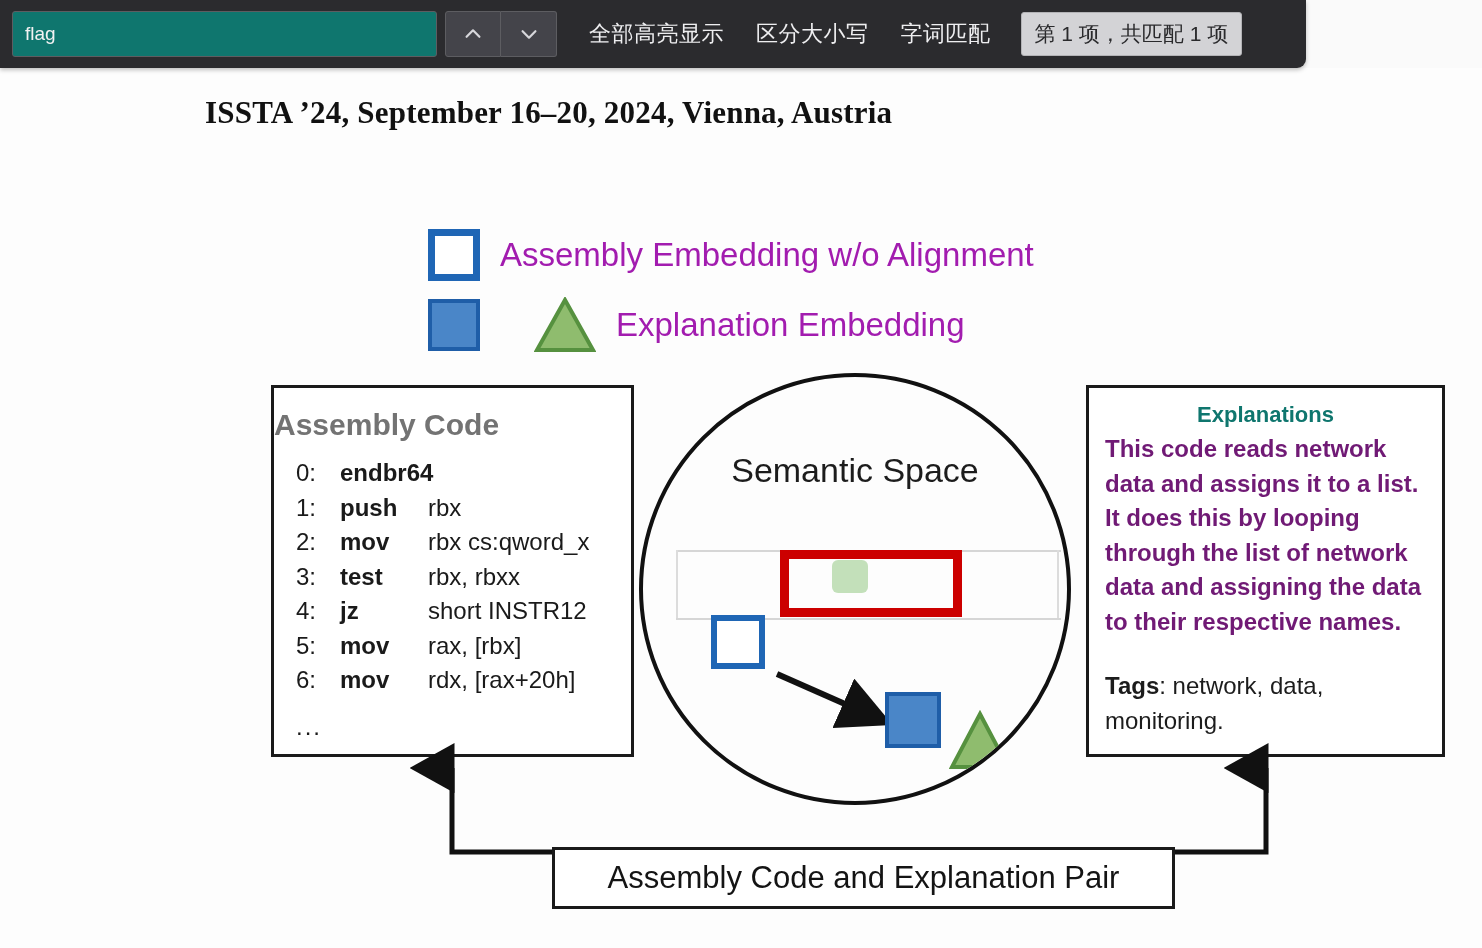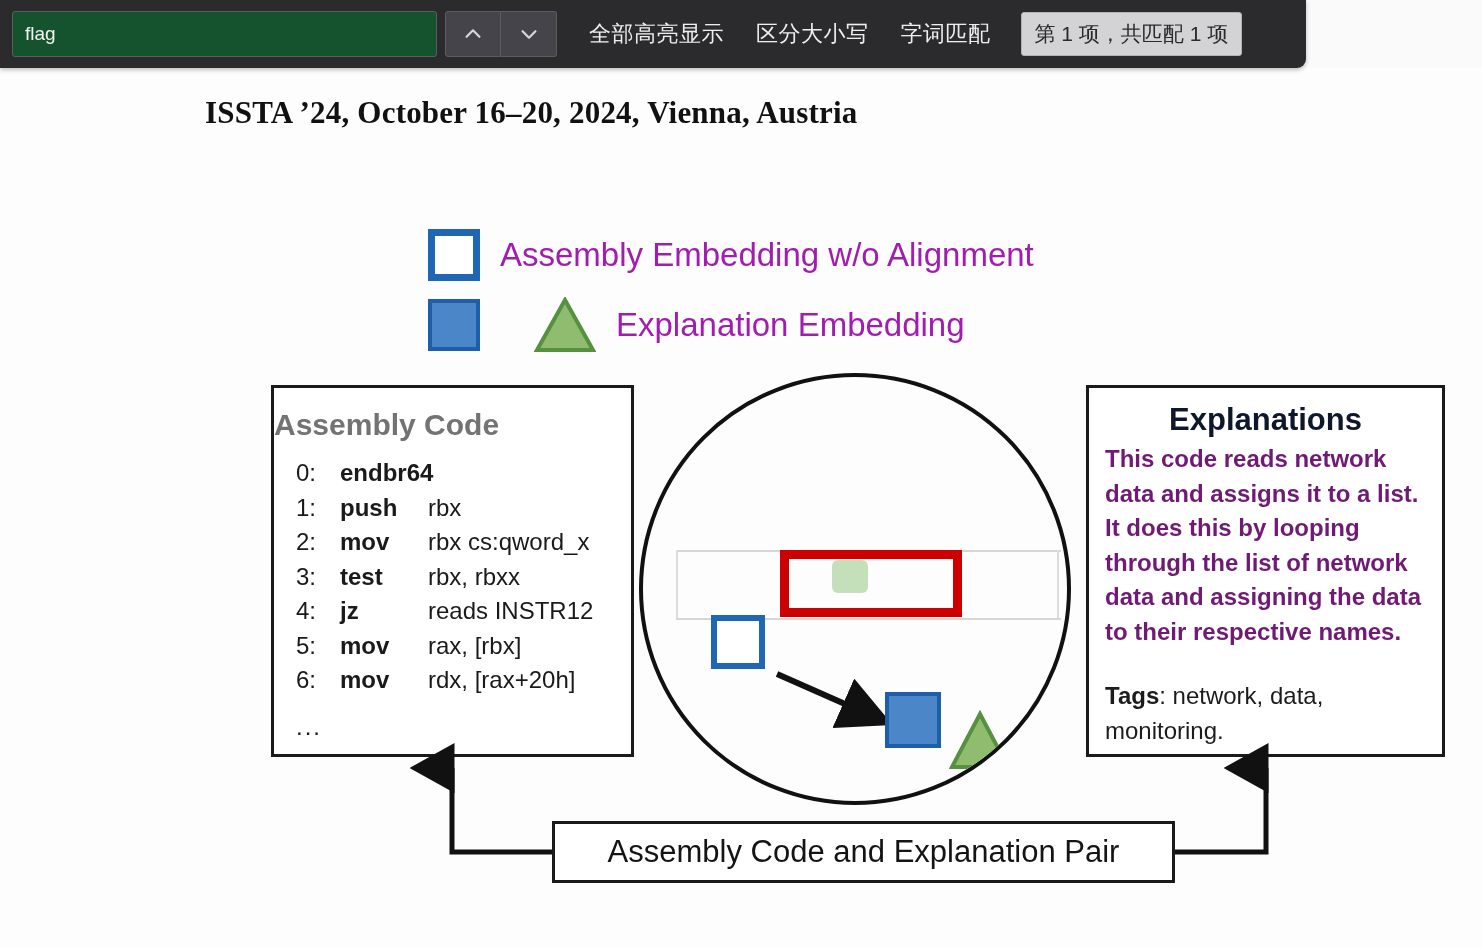--- a/index.html
+++ b/index.html
@@ -24,21 +24,21 @@
     border-bottom-right-radius: 9px;
     display: flex;
     align-items: center;
     padding: 0 10px 0 12px;
     box-shadow: 0 2px 4px rgba(0,0,0,.25);
     z-index: 50;
   }
   #find-input {
     width: 425px;
     height: 46px;
-    background: #14532d;
+    background: #0f766e;
     border: 1px solid #5d5d61;
     border-radius: 3px;
     color: #f2f2f2;
     font-size: 19px;
     padding: 8px 12px;
     font-family: "Liberation Sans", sans-serif;
     outline: none;
   }
   #find-input::placeholder { color: #9a9a9e; }
   .nav-group { display: flex; margin-left: 8px; }
@@ -143,22 +143,22 @@
   .asm-line { display: flex; white-space: nowrap; }
   .asm-idx { width: 44px; }
   .asm-mn { width: 88px; font-weight: bold; }
   .asm-ops { }
   .asm-ellipsis { margin-top: 12px; letter-spacing: 2px; }
 
   #exp-title {
     text-align: center;
     font-family: "Liberation Sans", sans-serif;
     font-weight: bold;
-    font-size: 31px;
-    color: #0f172a;
+    font-size: 22px;
+    color: #0f766e;
     margin-top: 14px;
   }
   #exp-body {
     margin: 4px 16px 0 16px;
     font-family: "Liberation Sans", sans-serif;
     font-size: 24px;
     font-weight: bold;
     color: #701a75;
     line-height: 34.5px;
   }
@@ -233,21 +233,21 @@
     width: 36px; height: 33px;
     background: #b9dbae;
     opacity: .85;
     border-radius: 6px;
     z-index: 28;
   }
 
   
   #pair-box {
     position: absolute;
-    left: 552px; top: 753px;
+    left: 552px; top: 779px;
     width: 623px; height: 62px;
     background: #fff;
     border: 3px solid #1a1a1a;
     display: flex; align-items: center; justify-content: center;
   }
   #pair-label {
     font-family: "Liberation Sans", sans-serif;
     font-size: 31px;
     color: #141414;
     white-space: nowrap;
@@ -279,21 +279,21 @@
 
   <div class="find-toggle">全部高亮显示</div>
   <div class="find-toggle">区分大小写</div>
   <div class="find-toggle">字词匹配</div>
 
   <div id="find-status">第 1 项，共匹配 1 项</div>
 </div>
 
 <div id="page">
 
-  <div id="doc-header">ISSTA ’24, October 16–20, 2024, Vienna, Austria</div>
+  <div id="doc-header">ISSTA ’24, September 16–20, 2024, Vienna, Austria</div>
 
   <div id="legend">
     <div class="legend-row">
       <span class="swatch-hollow"></span>
       <span class="legend-label">Assembly Embedding w/o Alignment</span>
     </div>
     <div class="legend-row">
       <span class="swatch-solid"></span>
 
       <span class="tri-wrap">
@@ -324,21 +324,21 @@
         <span class="asm-ops">rbx  cs:qword_x</span>
       </div>
       <div class="asm-line">
         <span class="asm-idx">3:</span>
         <span class="asm-mn">test</span>
         <span class="asm-ops">rbx, rbxx</span>
       </div>
       <div class="asm-line">
         <span class="asm-idx">4:</span>
         <span class="asm-mn">jz</span>
-        <span class="asm-ops">reads INSTR12</span>
+        <span class="asm-ops">short INSTR12</span>
       </div>
       <div class="asm-line">
         <span class="asm-idx">5:</span>
         <span class="asm-mn">mov</span>
         <span class="asm-ops">rax, [rbx]</span>
       </div>
       <div class="asm-line">
         <span class="asm-idx">6:</span>
         <span class="asm-mn">mov</span>
         <span class="asm-ops">rdx, [rax+20h]</span>
@@ -349,20 +349,21 @@
 
   <div class="panel" id="exp-panel">
     <div id="exp-title">Explanations</div>
     <div id="exp-body">This code reads network data and assigns it to a list. It does this by looping through the list of network data and assigning the data to their respective names.</div>
     <div id="exp-tags">
       <b>Tags</b><span>: network, data, monitoring.</span>
     </div>
   </div>
 
   <div id="circle">
+    <div id="sem-title">Semantic Space</div>
 
     <div class="grid-h" style="top:173px;"></div>
     <div class="grid-v" style="left:33px; top:173px; height:68px;"></div>
     <div class="grid-v" style="left:414px; top:173px; height:68px;"></div>
     <div class="grid-h" style="top:241px; left:33px; width:385px;"></div>
 
     <div class="sem-hollow"></div>
 
     <svg id="sem-arrow" width="432" height="432">
       <defs>

